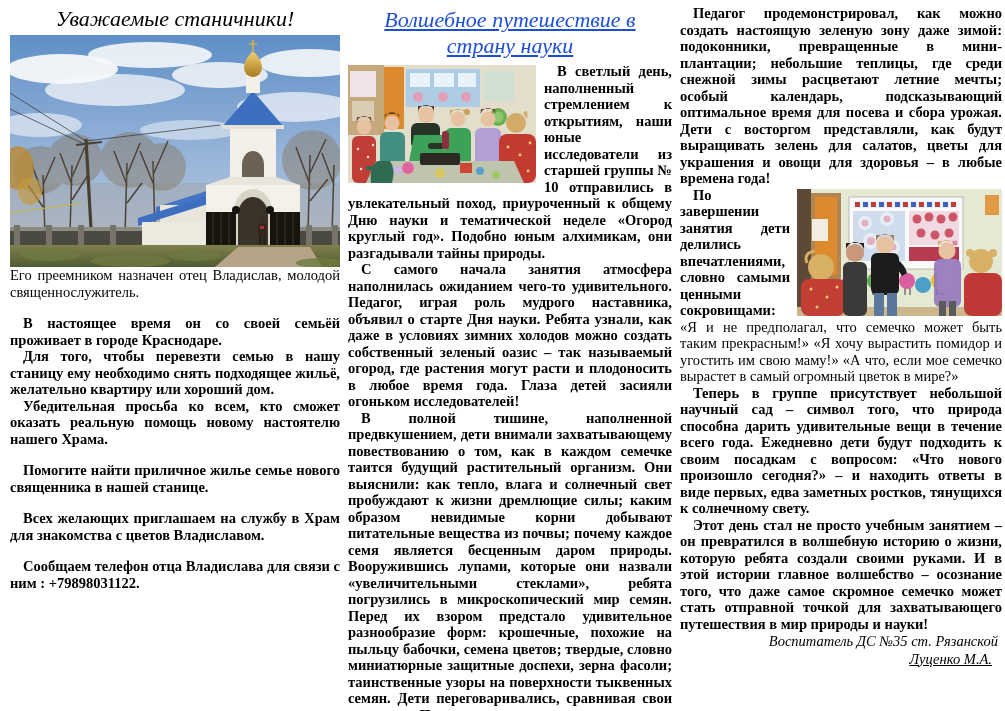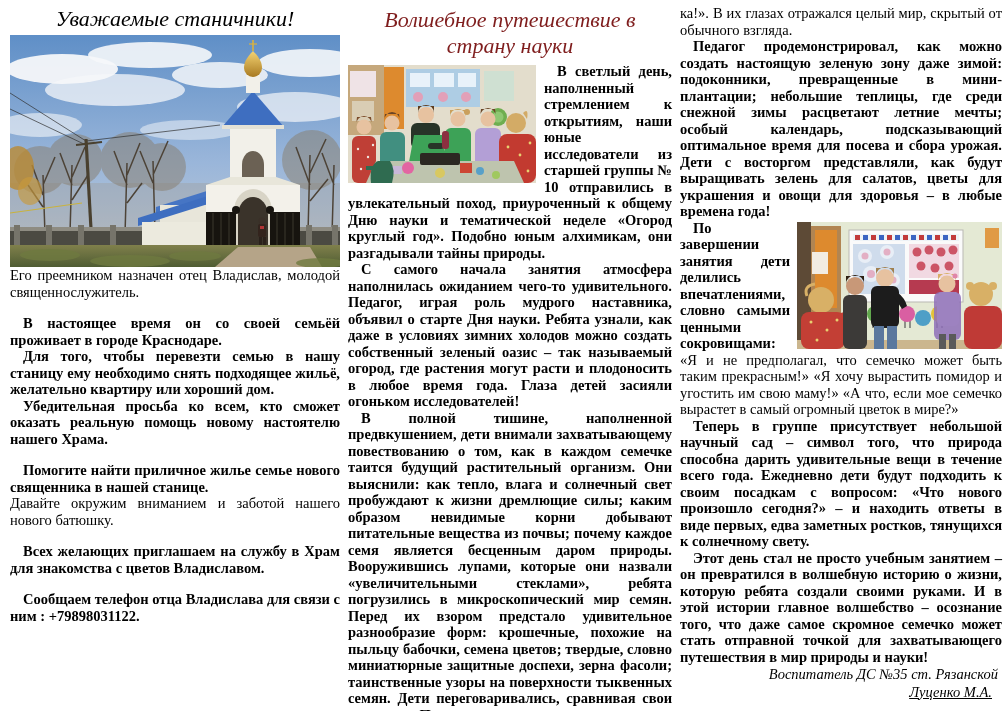--- a/index.html
+++ b/index.html
@@ -9,21 +9,21 @@
     display:grid; grid-template-columns:330px 324px 322px; column-gap:8px;
     padding:5px 3px 0 10px;
     font-family:"Liberation Serif","DejaVu Serif",serif;
     font-size:14.5px; line-height:16.5px; color:#000;
   }
   .col { min-width:0; }
   .title {
     font-style:italic; font-weight:normal; text-align:center;
     font-size:22px; line-height:26px; margin:1px 0 3px;
   }
-  .m-title { color:#7f1d1d; max-width:296px; margin:2px auto 4px; }
+  .m-title { color:#1d4ed8; max-width:296px; margin:2px auto 4px;text-decoration:underline; }
   .p { margin:0; text-align:justify; }
   .ind { text-indent:13px;font-weight:bold; }
   .gap { margin-top:15px; }
   .first-gap { margin-top:9px; }
   figure { margin:0; }
   .ph { display:block; }
   .ph-left  { float:left;  margin:2px 8px 1px 0; }
   .ph-right { float:right; margin:2px 0 3px 7px; }
   .clear-r { clear:right; }
   .sig { text-align:right; font-style:italic; margin:1px 0 0; }
@@ -153,21 +153,20 @@
             <ellipse cx="310" cy="228" rx="24" ry="5"></ellipse>
         </g>
       </svg>
     </figure>
 
     <p class="p">Его преемником назначен отец Владислав, молодой священнослужитель.</p>
     <p class="p ind gap">В настоящее время он со своей семьёй проживает в городе Краснодаре.</p>
     <p class="p ind">Для того, чтобы перевезти семью в нашу станицу ему необходимо снять подходящее жильё, желательно квартиру или хороший дом.</p>
     <p class="p ind">Убедительная просьба ко всем, кто сможет оказать реальную помощь новому настоятелю нашего Храма.</p>
     <p class="p ind gap">Помогите найти приличное жилье семье нового священника в нашей станице.</p>
-    <p class="p">Давайте окружим вниманием и заботой нашего нового батюшку.</p>
     <p class="p ind gap">Всех желающих приглашаем на службу в Храм для знакомства с цветов Владиславом.</p>
     <p class="p ind gap">Сообщаем телефон отца Владислава для связи с ним : +79898031122.</p>
   </div>
 
   <div class="col">
     <h1 class="title m-title">Волшебное путешествие в страну науки</h1>
 
     <div>
       <figure class="ph-left">
         <svg class="ph" width="188" height="118" viewBox="0 0 188 118" role="img" aria-label="Дети старшей группы в цветных фартуках рассматривают семена за столом в детском саду">
@@ -249,21 +248,20 @@
           <rect x="18" y="101" width="11" height="4" fill="#2f6b50"></rect>
         </svg>
       </figure>
       <p class="p ind">В светлый день, наполненный стремлением к открытиям, наши юные исследователи из старшей группы № 10 отправились в увлекательный поход, приуроченный к общему Дню науки и тематической неделе «Огород круглый год». Подобно юным алхимикам, они разгадывали тайны природы.</p>
       <p class="p ind">С самого начала занятия атмосфера наполнилась ожиданием чего-то удивительного. Педагог, играя роль мудрого наставника, объявил о старте Дня науки. Ребята узнали, как даже в условиях зимних холодов можно создать собственный зеленый оазис – так называемый огород, где растения могут расти и плодоносить в любое время года. Глаза детей засияли огоньком исследователей!</p>
       <p class="p ind">В полной тишине, наполненной предвкушением, дети внимали захватывающему повествованию о том, как в каждом семечке таится будущий растительный организм. Они выяснили: как тепло, влага и солнечный свет пробуждают к жизни дремлющие силы; каким образом невидимые корни добывают питательные вещества из почвы; почему каждое семя является бесценным даром природы. Вооружившись лупами, которые они назвали «увеличительными стеклами», ребята погрузились в микроскопический мир семян. Перед их взором предстало удивительное разнообразие форм: крошечные, похожие на пыльцу бабочки, семена цветов; твердые, словно миниатюрные защитные доспехи, зерна фасоли; таинственные узоры на поверхности тыквенных семян. Дети переговаривались, сравнивая свои находки: «Посмотрите, это семечко напоминает маленький корабль!», «А мое – словно звездоч-</p>
     </div>
   </div>
 
   <div class="col">
-    <p class="p">ка!». В их глазах отражался целый мир, скрытый от обычного взгляда.</p>
     <p class="p ind">Педагог продемонстрировал, как можно создать настоящую зеленую зону даже зимой: подоконники, превращенные в мини-плантации; небольшие теплицы, где среди снежной зимы расцветают летние мечты; особый календарь, подсказывающий оптимальное время для посева и сбора урожая. Дети с восторгом представляли, как будут выращивать зелень для салатов, цветы для украшения и овощи для здоровья – в любые времена года!</p>
 
     <div>
       <figure class="ph-right">
         <svg class="ph" width="205" height="127" viewBox="0 0 205 127" role="img" aria-label="Дети стоят у доски с красочными плакатами и гусеницей из цветных кругов">
           <rect width="205" height="127" fill="#e4e9d4"></rect>
           <rect x="0" y="118" width="205" height="9" fill="#cbb68e"></rect>
           <g>
             <rect x="0" y="0" width="14" height="118" fill="#5d4a36"></rect>
             <rect x="14" y="4" width="30" height="112" fill="#b18552"></rect>

